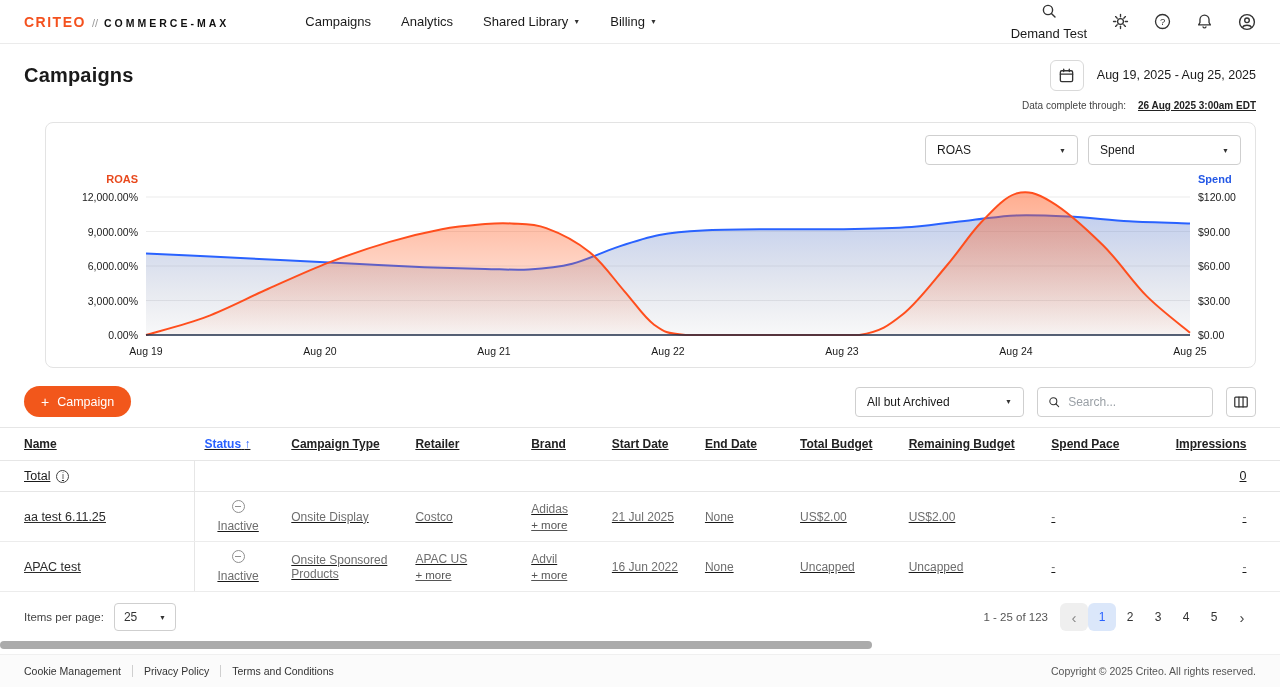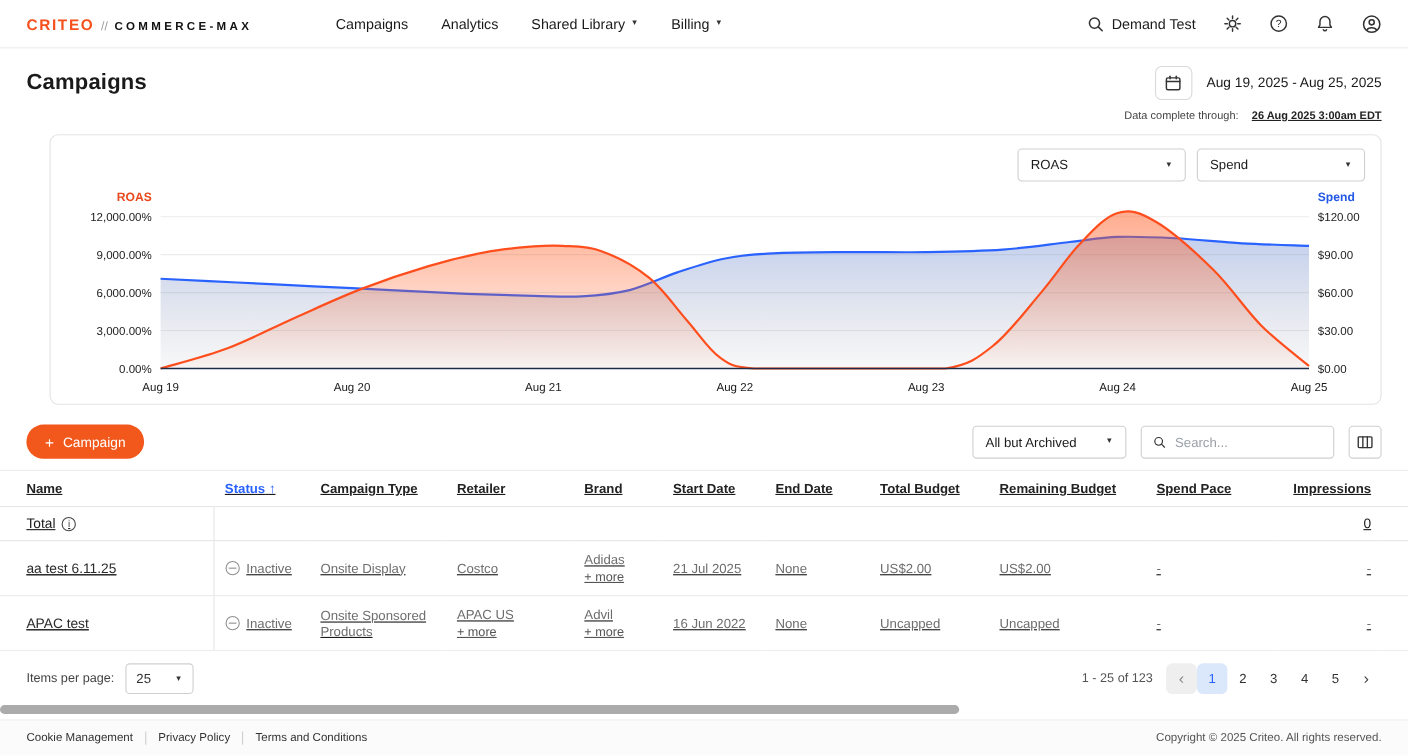--- a/index.html
+++ b/index.html
@@ -13,21 +13,21 @@
   
   .navbar { display:flex; align-items:center; height:44px; padding:0 24px; border-bottom:1px solid #ebebeb; background:#fff; }
   .logo { display:flex; align-items:baseline; gap:6px; cursor:pointer; }
   .logo-brand { color:#f4511e; font-weight:bold; font-size:14px; letter-spacing:1.5px; }
   .logo-sep { color:#9a9a9a; font-size:11px; }
   .logo-product { font-size:10.5px; letter-spacing:3px; font-weight:600; color:#111; }
   .nav-items { display:flex; gap:30px; margin-left:76px; font-size:13px; }
   .nav-item { display:flex; align-items:center; gap:5px; cursor:pointer; }
   .caret { font-size:7px; color:#333; line-height:1; }
   .nav-right { margin-left:auto; display:flex; align-items:center; gap:25px; }
-  .account-search { display:flex; align-items:center; gap:7px; font-size:13px; cursor:pointer; }
+  .account-search { display:flex; align-items:center; gap:7px; font-size:13px; cursor:pointer;flex-direction:column; }
   .icon-btn { display:flex; align-items:center; justify-content:center; cursor:pointer; color:#333; background:none; border:none; }
   .icon-svg { stroke:#333; fill:none; stroke-width:1.4; stroke-linecap:round; stroke-linejoin:round; }
 
   
   .page-head { display:flex; align-items:center; margin-top:16px; height:30px; }
   .page-title { font-size:20px; font-weight:700; letter-spacing:.2px; }
   .date-controls { margin-left:auto; display:flex; align-items:center; gap:13px; }
   .calendar-btn { width:34px; height:31px; border:1px solid #d9d9d9; border-radius:6px; background:#fff; display:flex; align-items:center; justify-content:center; cursor:pointer; }
   .date-text { font-size:12.5px; }
   .data-complete { display:flex; justify-content:flex-end; align-items:center; margin-top:8px; font-size:10px; color:#444; gap:12px; height:14px; }
@@ -38,39 +38,39 @@
   .chart-controls { display:flex; justify-content:flex-end; gap:10px; }
   .select-box { display:flex; align-items:center; justify-content:space-between; height:30px; border:1px solid #cfcfcf; border-radius:4px; padding:0 11px; font-size:12px; background:#fff; cursor:pointer; }
   .select-box.metric { width:153px; }
   #chart-svg { display:block; margin-top:2px; }
 
   
   .toolbar { display:flex; align-items:center; margin-top:18px; }
   .btn-campaign { display:flex; align-items:center; gap:8px; background:#f2571b; color:#fff; border:none; border-radius:17px; height:31px; padding:0 17px; font-size:12.5px; font-family:inherit; cursor:pointer; }
   .btn-campaign .plus { font-size:14px; line-height:1; }
   .toolbar-right { margin-left:auto; display:flex; align-items:center; gap:13px; }
-  .select-box.filter { width:140px;gap:16px; }
+  .select-box.filter { width:169px;gap:16px; }
   .search-box { display:flex; align-items:center; gap:8px; width:176px; height:30px; border:1px solid #cfcfcf; border-radius:4px; padding:0 10px; background:#fff; }
   .search-box input { border:none; outline:none; font-size:12px; width:100%; color:#333; font-family:inherit; background:transparent; }
   .search-box input::placeholder { color:#9aa0a6; }
   .sq-btn { width:30px; height:30px; border:1px solid #cfcfcf; border-radius:4px; background:#fff; display:flex; align-items:center; justify-content:center; cursor:pointer; }
 
   
   .table-wrap { margin-top:10px; width:1280px; overflow:hidden;text-decoration:underline; }
   table { border-collapse:collapse; table-layout:fixed; width:1331px; font-size:12px; }
   th { text-align:left; font-weight:600; color:#222; height:33px; border-top:1px solid #e6e6e6; border-bottom:1px solid #e6e6e6; padding:0 10px; white-space:nowrap; cursor:pointer; font-size:12px; }
   th:first-child, td:first-child { padding-left:24px; }
   td:first-child { border-right:1px solid #e6e6e6; }
   th.sorted { color:#2962ff; }
   th.num, td.num { text-align:right; }
   td { padding:8px 10px; border-bottom:1px solid #ececec; color:#6e6e6e; vertical-align:middle; }
   tr.total-row td { height:31px; color:#1a1a1a; font-size:12.5px; border-bottom:1px solid #e6e6e6; }
   tr.data-row td { height:50px; }
   .row-link { color:#2b2b2b; text-decoration:underline; cursor:pointer; font-size:12.5px; }
-  .status-cell { display:flex; align-items:center; gap:6px; color:#6e6e6e; }
+  .status-cell { display:flex; align-items:center; gap:6px; color:#6e6e6e;flex-direction:column; }
   .minus-icon { width:13px; height:13px; border:1.4px solid #8f8f8f; border-radius:50%; position:relative; display:inline-block; flex:0 0 auto; }
   .minus-icon::after { content:""; position:absolute; left:2.2px; right:2.2px; top:50%; height:1.4px; margin-top:-0.7px; background:#8f8f8f; }
   .more-link { display:inline-block; color:#555; text-decoration:underline; font-size:11.5px; margin-top:3px; cursor:pointer; }
   .total-label { display:flex; align-items:center; gap:6px; }
   .info-icon { width:13px; height:13px; border:1.1px solid #444; border-radius:50%; display:inline-flex; align-items:center; justify-content:center; font-size:9px; color:#444; font-style:normal; }
   .info-icon::before { content:"i"; }
 
   
   .pagination { display:flex; align-items:center; margin-top:10px; font-size:12px; color:#333; height:30px; }
   .ipp-label { color:#444; font-size:11.5px; }

